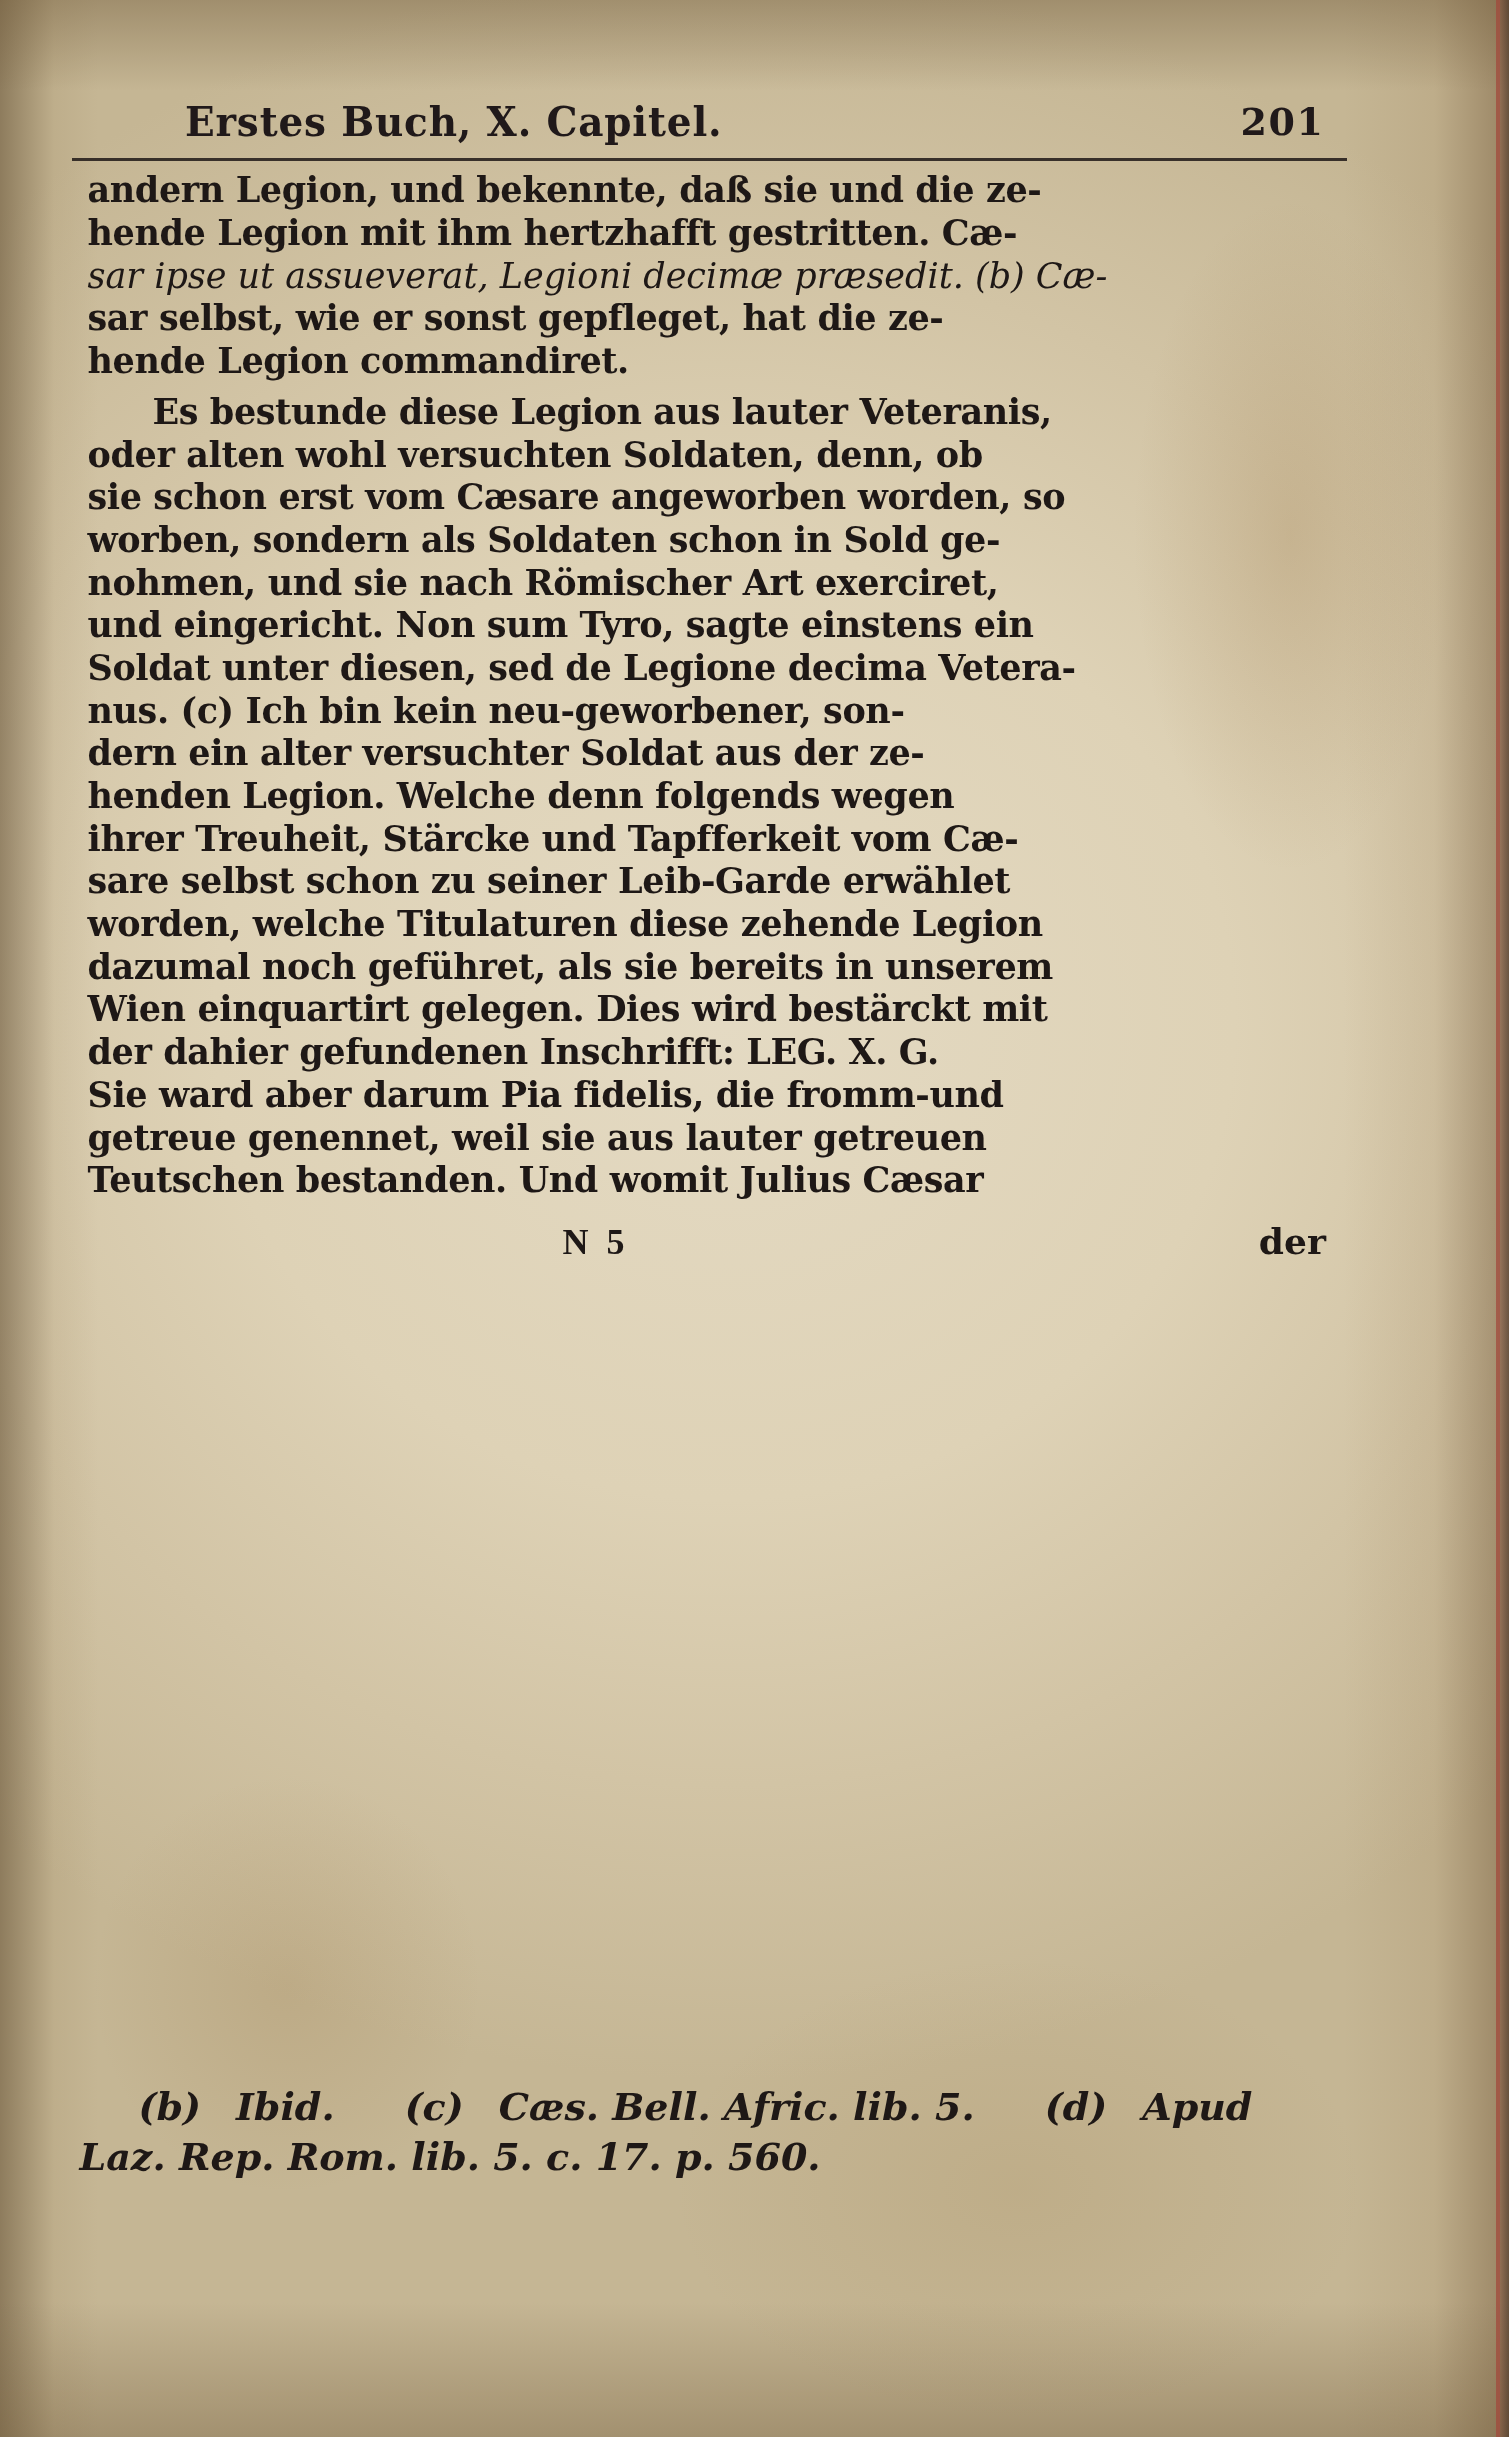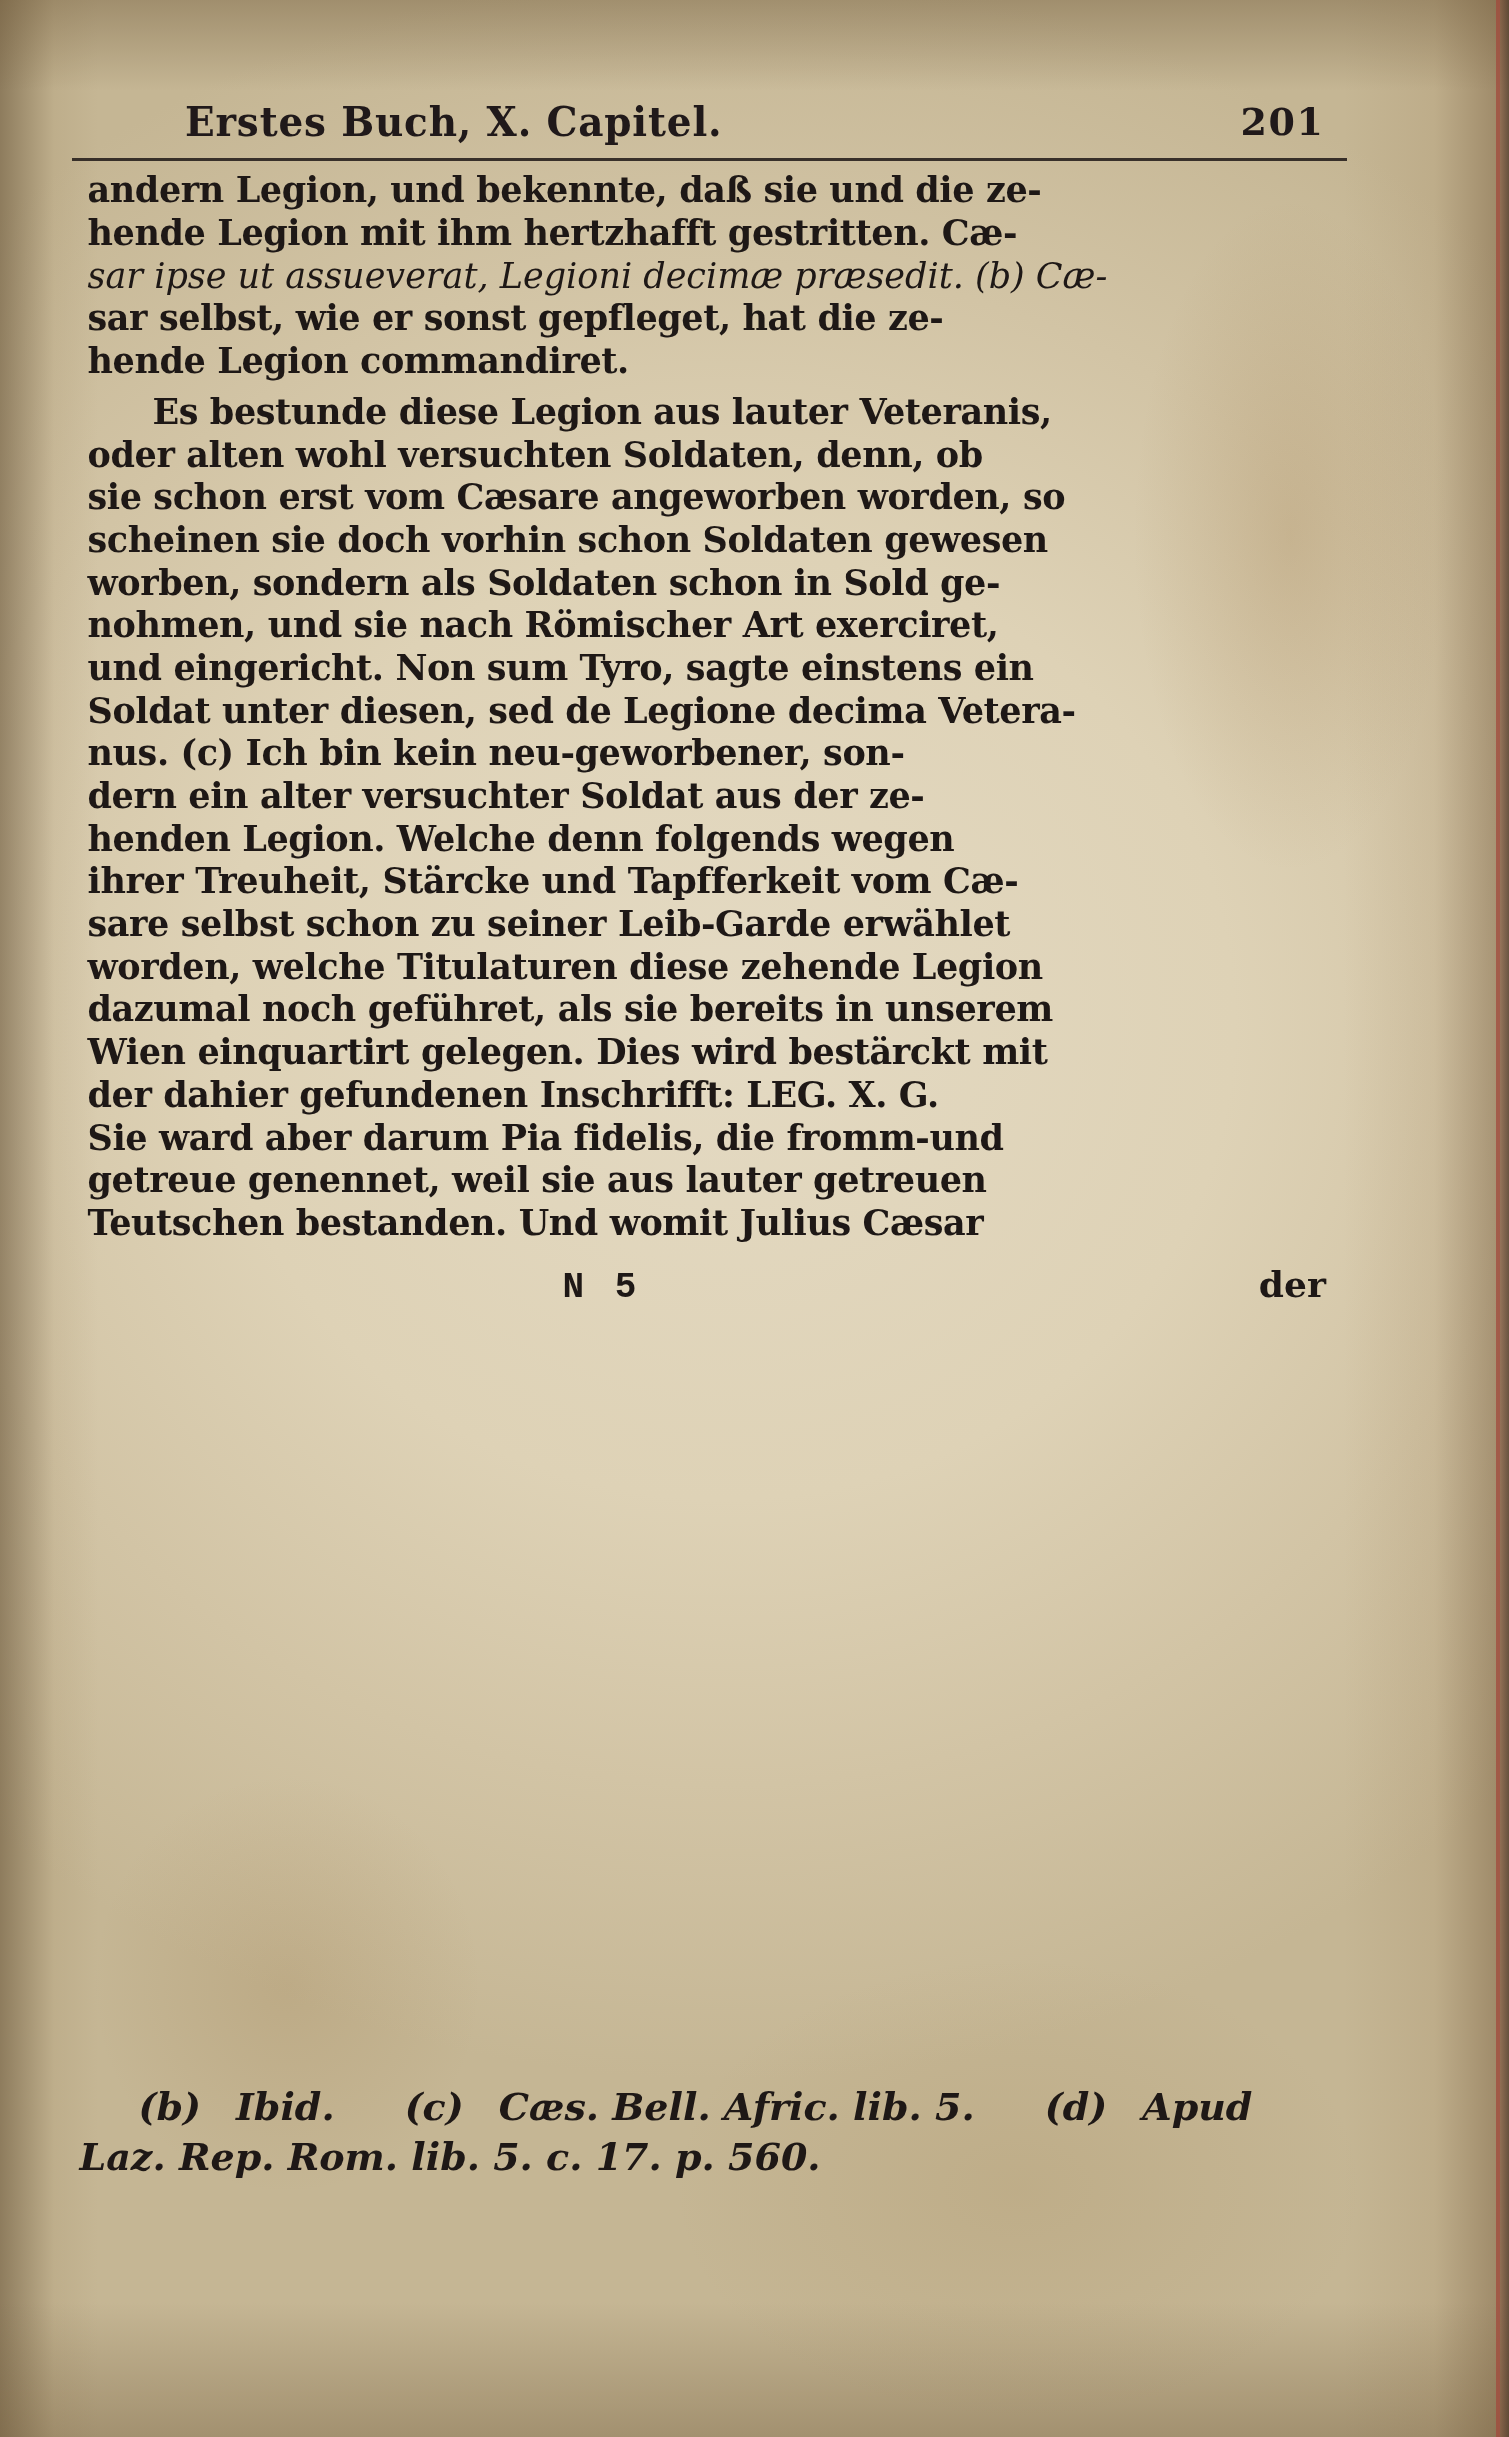--- a/index.html
+++ b/index.html
@@ -149,21 +149,21 @@
   
   .signature-line {
     display: flex;
     justify-content: space-between;
     align-items: baseline;
     padding: 10.6px 13.6px 0 0;
     color: #1e1816;
   }
   .sig-mark {
     margin-left: 483px;
-    font-family: Liberation Mono, monospace;
+    font-family: Liberation Serif, serif;
     font-weight: bold;
     font-size: 36px;
     letter-spacing: 4.5px;
   }
   .catchword {
     font-family: "DejaVu Serif", serif;
     font-weight: bold;
     font-size: 36px;
   }
 
@@ -235,21 +235,20 @@
         <span class="line fraktur">andern Legion, und bekennte, daß sie und die ze-</span>
         <span class="line fraktur">hende Legion mit ihm hertzhafft gestritten.  Cæ-</span>
         <span class="line italic">sar ipse ut assueverat, Legioni decimæ præsedit.  (b) Cæ-</span>
         <span class="line fraktur">sar selbst, wie er sonst gepfleget, hat die ze-</span>
         <span class="line fraktur">hende Legion commandiret.</span>
       </p>
       <p>
         <span class="line fraktur"><span class="indent"></span><span>Es bestunde diese Legion aus lauter Veteranis,</span></span>
         <span class="line fraktur">oder alten wohl versuchten Soldaten, denn, ob</span>
         <span class="line fraktur">sie schon erst vom Cæsare angeworben worden, so</span>
-        <span class="line fraktur">scheinen sie doch vorhin schon Soldaten gewesen</span>
         <span class="line fraktur">worben, sondern als Soldaten schon in Sold ge-</span>
         <span class="line fraktur">nohmen, und sie nach Römischer Art exerciret,</span>
         <span class="line fraktur">und eingericht.  Non sum Tyro, sagte einstens ein</span>
         <span class="line fraktur">Soldat unter diesen, sed de Legione decima Vetera-</span>
         <span class="line fraktur">nus.  (c) Ich bin kein neu-geworbener, son-</span>
         <span class="line fraktur">dern ein alter versuchter Soldat aus der ze-</span>
         <span class="line fraktur">henden Legion.  Welche denn folgends wegen</span>
         <span class="line fraktur">ihrer Treuheit, Stärcke und Tapfferkeit vom Cæ-</span>
         <span class="line fraktur">sare selbst schon zu seiner Leib-Garde erwählet</span>
         <span class="line fraktur">worden, welche Titulaturen diese zehende Legion</span>

